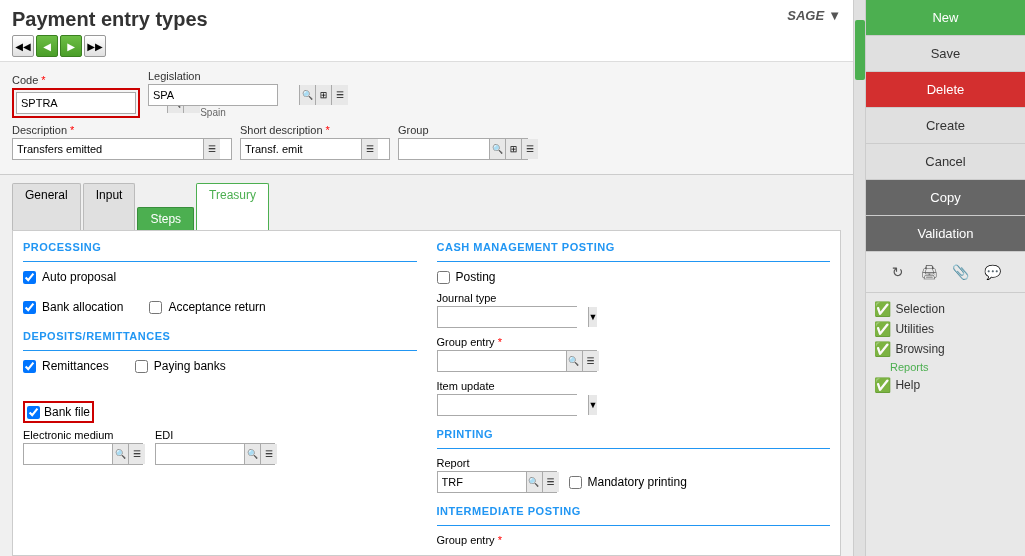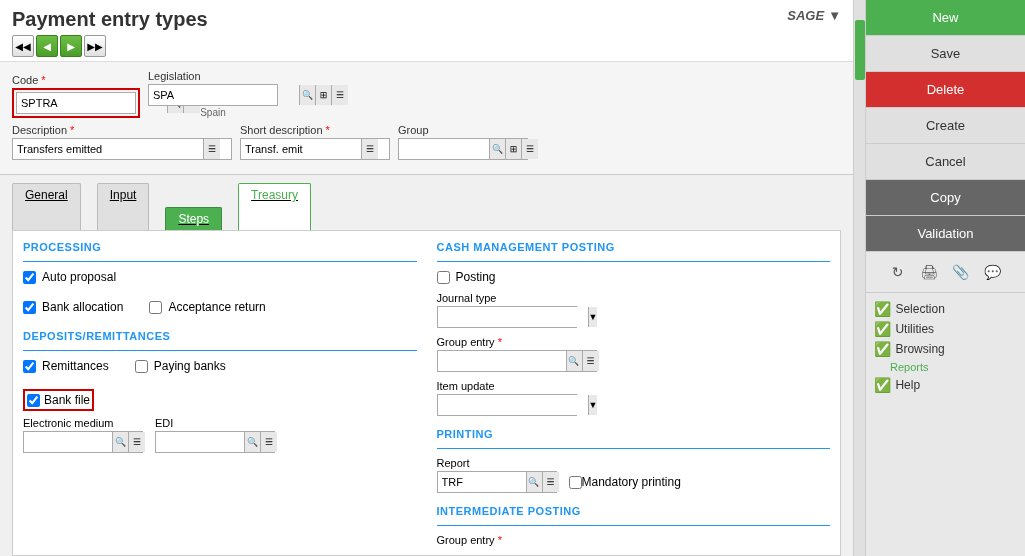--- a/index.html
+++ b/index.html
@@ -112,22 +112,21 @@
     }
     .form-group-wide { min-width: 200px; }
 
     
     .tabs-area {
       background: #f0f0f0;
       padding: 8px 12px 0 12px;
     }
     .tabs {
       display: flex;
-      gap: 16px;
-      text-decoration: underline;
+      gap: 2px;
     }
     .tab {
       padding: 4px 12px;
       border: 1px solid #bbb;
       border-bottom: none;
       background: #e0e0e0;
       cursor: pointer;
       font-size: 12px;
       border-radius: 2px 2px 0 0;
     }
@@ -468,21 +467,21 @@
 
         <div class="checkbox-row">
           <input type="checkbox" checked="" style="">
           <label>Remittances</label>
           <span style="margin-left:20px; display:flex; align-items:center; gap:6px;">
             <input type="checkbox" style="">
             <label>Paying banks</label>
           </span>
         </div>
 
-        <div style="margin-top:16px;">
+        <div style="margin-top:28px;">
           <div class="bank-file-wrapper" style="display:inline-flex; align-items:center; gap:4px;">
             <input type="checkbox" checked="" style="">
             <label>Bank file</label>
           </div>
           <div style="display:flex; gap:12px; margin-top:6px;">
             <div>
               <div style="font-size:11px; margin-bottom:2px;">Electronic medium</div>
               <div class="small-input-with-btns" style="width:120px;">
                 <input type="text" style="width: 88px;">
                 <div class="btn-group">
@@ -548,21 +547,21 @@
         <div class="section-row">
           <div style="font-size:11px; margin-bottom:2px;">Report</div>
           <div style="display:flex; align-items:center; gap:12px;">
             <div class="small-input-with-btns" style="width:120px;">
               <input type="text" value="TRF" style="width: 88px;">
               <div class="btn-group">
                 <button>🔍</button>
                 <button>☰</button>
               </div>
             </div>
-            <div style="display:flex; align-items:center; gap:0;">
+            <div style="display:flex; align-items:center; gap:6px;">
               <input type="checkbox" style="">
               <label>Mandatory printing</label>
             </div>
           </div>
         </div>
 
         <div class="section-title" style="margin-top:12px;">INTERMEDIATE POSTING</div>
 
         <div class="section-row">
           <div style="font-size:11px; margin-bottom:2px;">

